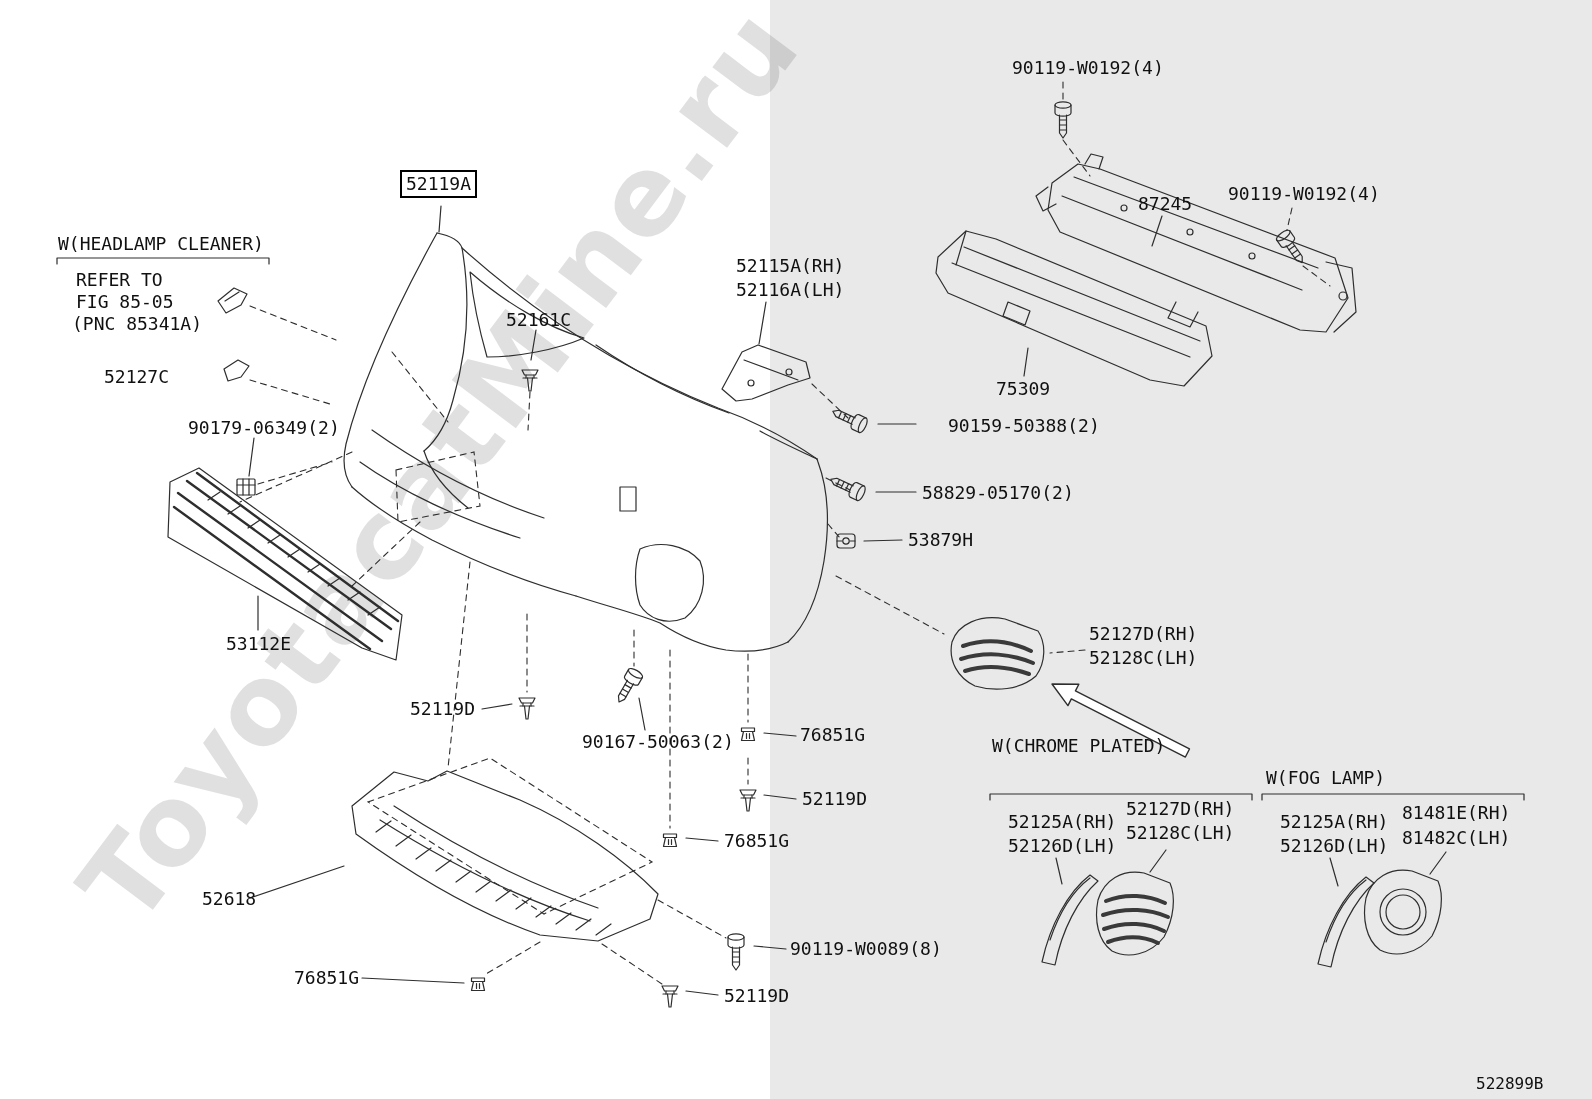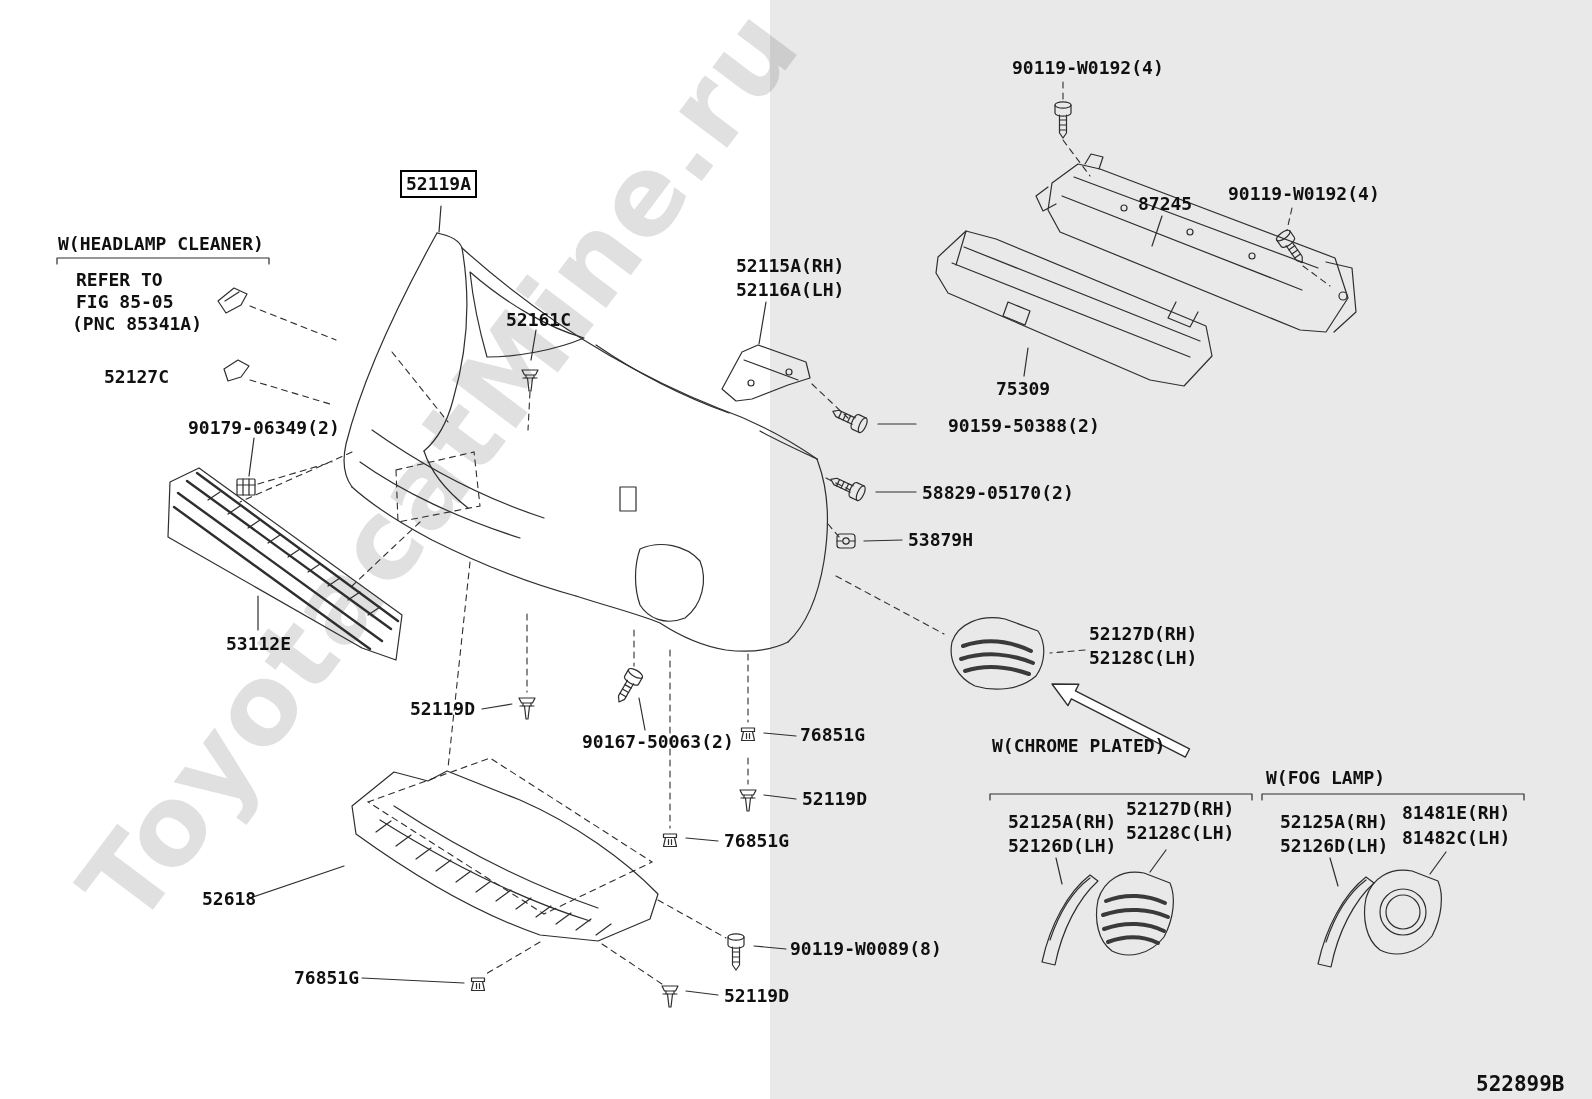--- a/index.html
+++ b/index.html
@@ -8,23 +8,23 @@
   .panel{position:absolute;left:770px;top:0;width:822px;height:1099px;background:#e9e9e9;}
   .watermark{position:absolute;left:55px;top:870px;font-size:110px;font-weight:bold;
              color:rgba(60,60,60,0.16);transform:rotate(-53deg);transform-origin:0 0;
              white-space:nowrap;letter-spacing:2px;font-family:"DejaVu Sans","Liberation Sans",sans-serif;}
   svg.art{position:absolute;left:0;top:0;}
   .ln{fill:none;stroke:#2e2e2e;stroke-width:1.2;stroke-linejoin:round;stroke-linecap:round;}
   .ln2{fill:none;stroke:#2e2e2e;stroke-width:2.4;stroke-linejoin:round;stroke-linecap:round;}
   .dash{fill:none;stroke:#2e2e2e;stroke-width:1.1;stroke-dasharray:6 5;stroke-linecap:round;}
   .bold{fill:none;stroke:#3a3a3a;stroke-width:4;stroke-linecap:round;}
   .fillw{fill:#ffffff;stroke:#2e2e2e;stroke-width:1.4;stroke-linejoin:round;}
-  .lbl{position:absolute;font-size:18px;line-height:20px;font-weight:bold;white-space:nowrap;}
+  .lbl{position:absolute;font-size:18px;line-height:20px;font-weight:normal;white-space:nowrap;}
   .boxed{border:2.5px solid #000;padding:2px 4px;}
-  .code{font-size:21px;}
+  .code{font-size:16px;}
 </style>
 </head>
 <body>
 
 <div class="canvas">
   <div class="panel"></div>
   <div class="watermark">ToyotacatMine.ru</div>
 
   <svg class="art" width="1592" height="1099" viewBox="0 0 1592 1099">
     <defs>

